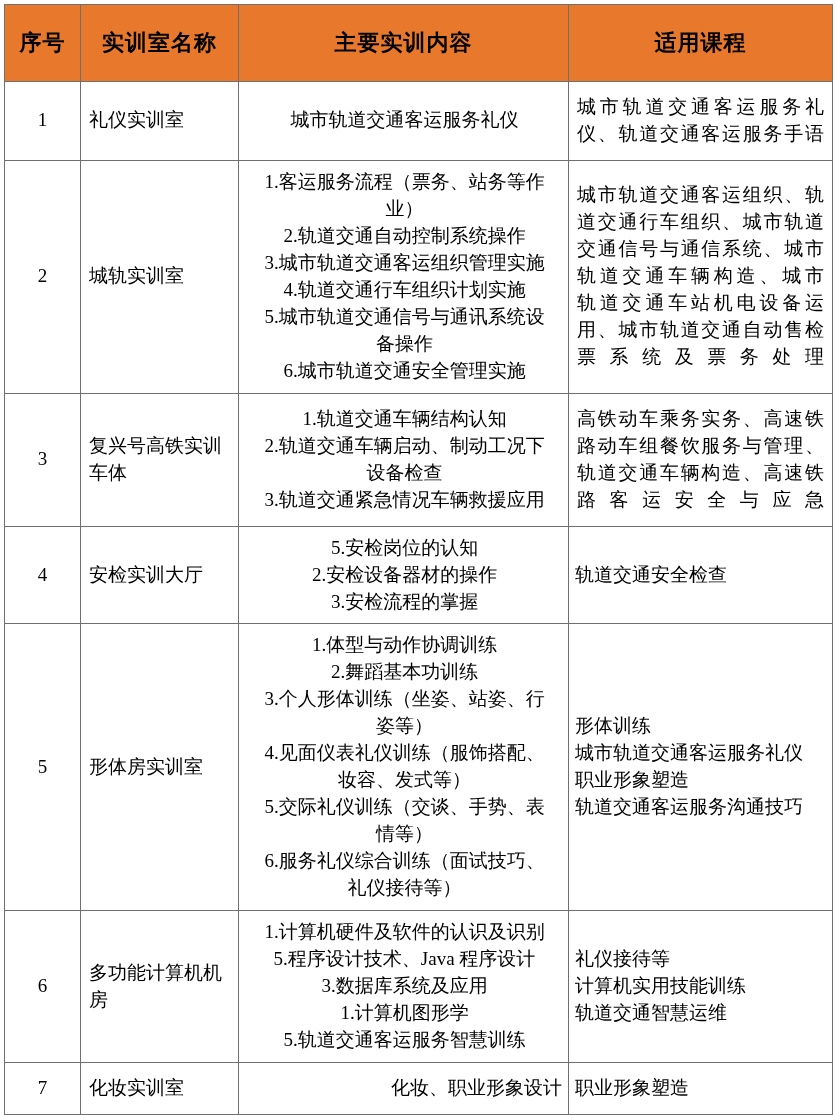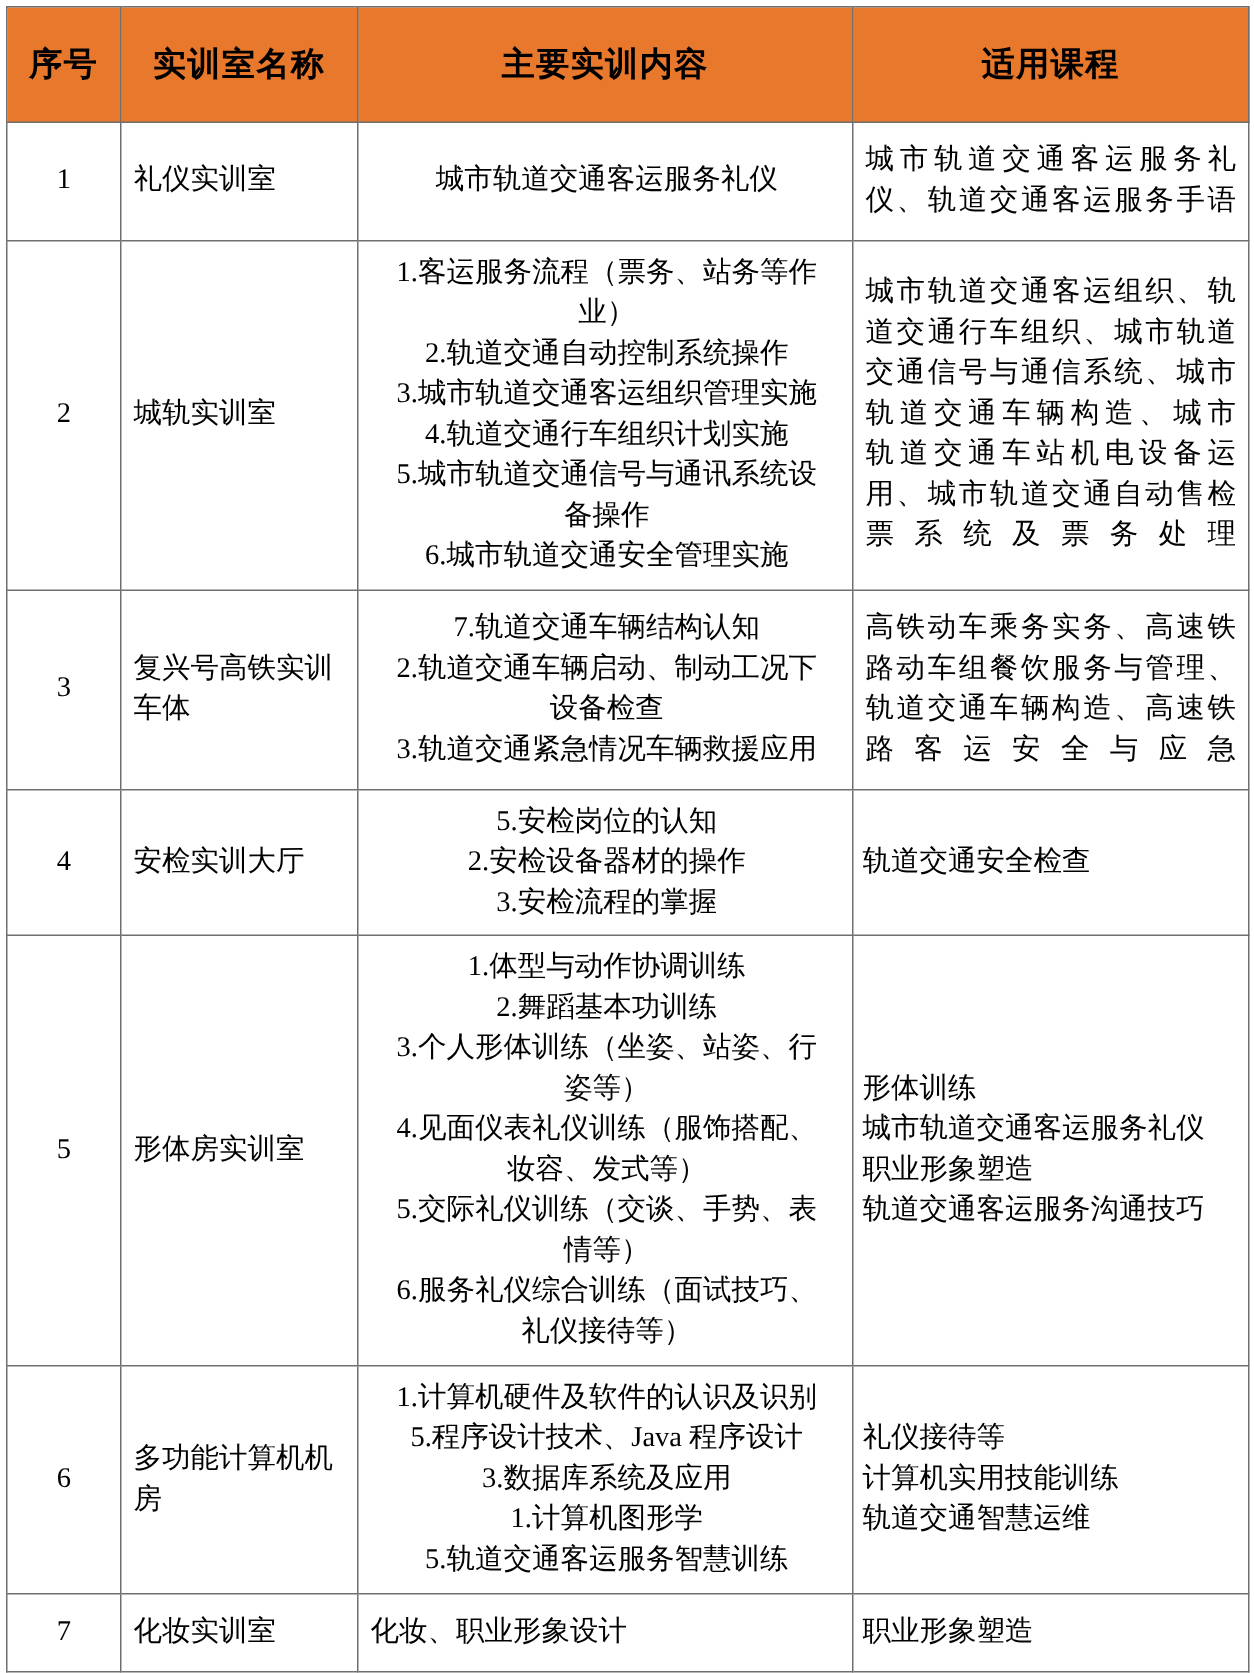--- a/index.html
+++ b/index.html
@@ -135,21 +135,21 @@
               <div>用、城市轨道交通自动售检</div>
               <div>票系统及票务处理</div>
             </div>
           </td>
         </tr>
         <tr>
           <td class="idx">3</td>
           <td class="name">复兴号高铁实训车体</td>
           <td class="content">
             <div class="lines">
-              <div>7.轨道交通车辆结构认知</div>
+              <div>1.轨道交通车辆结构认知</div>
               <div>2.轨道交通车辆启动、制动工况下</div>
               <div>设备检查</div>
               <div>3.轨道交通紧急情况车辆救援应用</div>
             </div>
           </td>
           <td class="course justify">
             <div class="lines">
               <div>高铁动车乘务实务、高速铁</div>
               <div>路动车组餐饮服务与管理、</div>
               <div>轨道交通车辆构造、高速铁</div>
@@ -215,21 +215,21 @@
             <div class="lines">
               <div>礼仪接待等</div>
               <div>计算机实用技能训练</div>
               <div>轨道交通智慧运维</div>
             </div>
           </td>
         </tr>
         <tr>
           <td class="idx">7</td>
           <td class="name">化妆实训室</td>
-          <td class="content center" style="text-align: left;">
+          <td class="content center" style="text-align: right;">
             <div class="lines">
               <div>化妆、职业形象设计</div>
             </div>
           </td>
           <td class="course">
             <div class="lines">
               <div>职业形象塑造</div>
             </div>
           </td>
         </tr>

